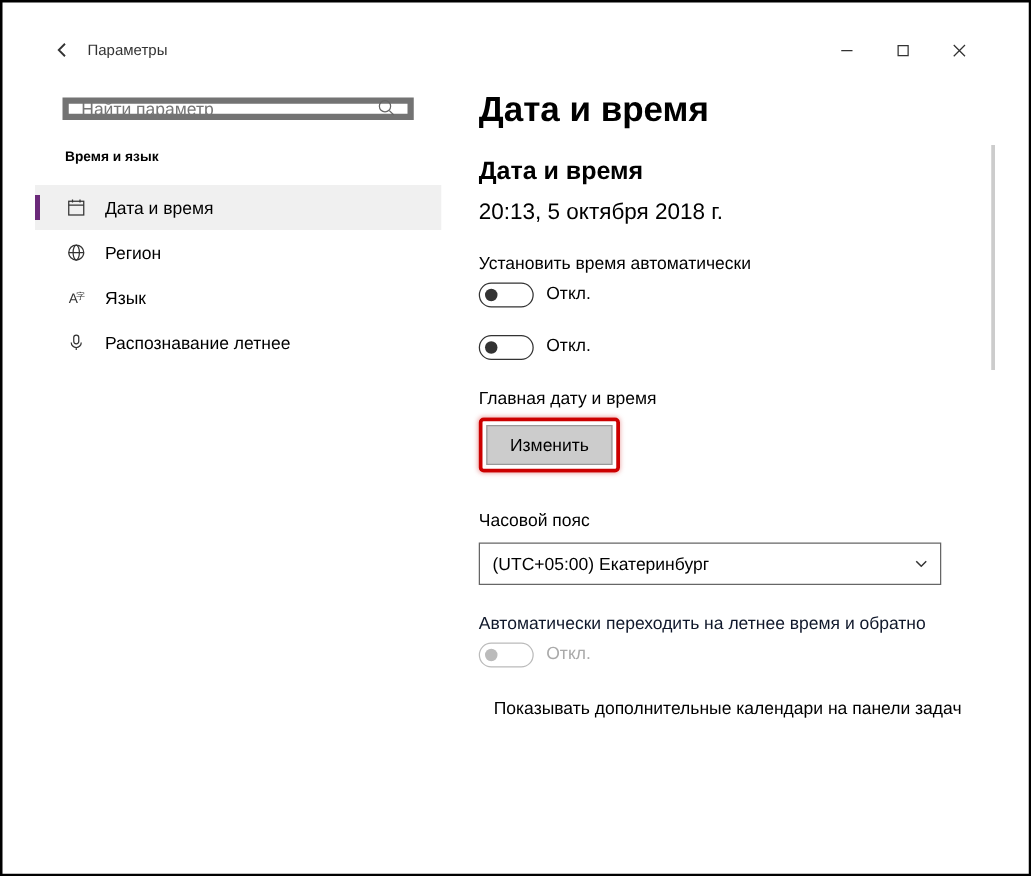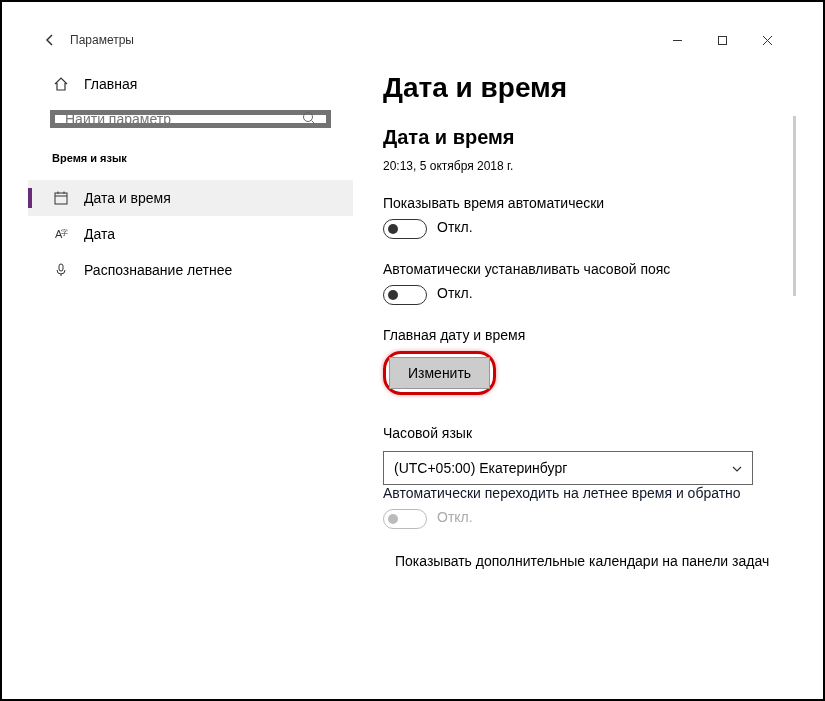--- a/index.html
+++ b/index.html
@@ -19,33 +19,33 @@
 .search-box input { flex:1; border:none; outline:none; font-size:14px; background:transparent; }
 .search-box .sicon { font-size:13px; color:#666; }
 .section-title { font-size:11px; font-weight:600; padding:8px 24px 16px 24px; }
 .nav-item { display:flex; align-items:center; gap:14px; padding:10px 24px; font-size:14px; position:relative; cursor:default; }
 .nav-item .icon { width:18px; display:flex; justify-content:center; font-size:15px; }
 .nav-item.active::before { content:""; position:absolute; left:0; top:8px; bottom:8px; width:4px; background:#6b2a7a; }
 .nav-item.active { background:#f0f0f0; }
 .main { flex:1; padding:16px 8px 0 30px; overflow-y:auto; position:relative; }
 .main h1 { font-size:28px; font-weight:600; margin-bottom:22px; }
 .main h2 { font-size:20px; font-weight:600; margin-bottom:10px; }
-.datetime { font-size:12px; margin-bottom:22px; }
+.datetime { font-size:18px; margin-bottom:22px; }
 .setting-label { font-size:14px; margin-bottom:8px; }
 .toggle-row { display:flex; align-items:flex-start; gap:10px; margin-bottom:22px; }
 .toggle { width:44px; height:20px; border:1px solid #333; border-radius:10px; position:relative; background:#fff; }
 .toggle .knob { width:10px; height:10px; border-radius:50%; background:#333; position:absolute; left:4px; top:4px; }
 .toggle.disabled { border-color:#bbb; }
 .toggle.disabled .knob { background:#bbb; }
 .toggle-text { font-size:14px; }
 .toggle-text.disabled-text { color:#aaa; }
-.highlight-wrap { display:inline-block; border:3px solid #c00; border-radius:18px; padding:3px; margin-bottom:26px; box-shadow:0 0 4px rgba(200,0,0,.4); }
+.highlight-wrap { display:inline-block; border:3px solid #c00; border-radius:4px; padding:3px; margin-bottom:26px; box-shadow:0 0 4px rgba(200,0,0,.4); }
 .change-btn { padding:7px 18px; background:#ccc; border:1px solid #999; font-size:14px; }
 .sub-h { font-size:14px; margin-bottom:10px; margin-top:4px; }
-.dropdown { border:1px solid #666; padding:8px 10px; font-size:14px; display:flex; align-items:center; justify-content:space-between; width:370px; }
+.dropdown { border:1px solid #666; padding:8px 10px; font-size:14px; display:flex; align-items:center; justify-content:space-between; width:370px; margin-bottom:22px; }
 .chev { font-size:10px; }
 .disabled-label { color:#0f172a; font-size:14px; margin-bottom:8px; }
 .last-label { font-size:14px; line-height:1.5;margin-left:12px; }
 .scroll-ind { position:absolute; right:2px; top:60px; width:3px; height:180px; background:#ccc; }
 </style>
 </head>
 <body>
 
 <div class="window">
   <div class="inner">
@@ -70,28 +70,20 @@
         <div class="win-btn">
           <svg width="11" height="11">
               <path d="M1 1 L10 10 M10 1 L1 10" stroke="#333" stroke-width="1"></path>
             </svg>
         </div>
       </div>
     </div>
 
     <div class="content">
       <div class="sidebar">
-        <div class="home-row">
-          <span class="icon">
-            <svg width="16" height="16" viewBox="0 0 16 16">
-                <path d="M2 8 L8 2 L14 8 M4 7 V14 H12 V7" stroke="#333" stroke-width="1.2" fill="none"></path>
-              </svg>
-          </span>
-          <span>Главная</span>
-        </div>
         <div class="search-box">
           <input type="text" placeholder="Найти параметр" style="">
           <span class="sicon">
             <svg width="14" height="14" viewBox="0 0 14 14">
                 <circle cx="6" cy="6" r="4.5" stroke="#666" stroke-width="1" fill="none"></circle>
                 <line x1="9.5" y1="9.5" x2="13" y2="13" stroke="#666" stroke-width="1"></line>
               </svg>
           </span>
         </div>
         <div class="section-title">Время и язык</div>
@@ -103,65 +95,74 @@
                 <line x1="2" y1="6" x2="14" y2="6" stroke="#333"></line>
                 <line x1="5" y1="1.5" x2="5" y2="4" stroke="#333"></line>
                 <line x1="11" y1="1.5" x2="11" y2="4" stroke="#333"></line>
               </svg>
           </span>
           <span>Дата и время</span>
         </div>
         <div class="nav-item">
           <span class="icon">
             <svg width="16" height="16" viewBox="0 0 16 16">
+                <circle cx="8" cy="8" r="6" stroke="#333" fill="none"></circle>
+                <ellipse cx="8" cy="8" rx="2.5" ry="6" stroke="#333" fill="none"></ellipse>
+                <line x1="2" y1="8" x2="14" y2="8" stroke="#333"></line>
+              </svg>
+          </span>
+          <span>Регион</span>
+        </div>
+        <div class="nav-item">
+          <span class="icon">
+            <svg width="16" height="16" viewBox="0 0 16 16">
                 <text x="2" y="12" font-size="11" fill="#333">A</text>
                 <text x="8" y="9" font-size="7" fill="#333">字</text>
               </svg>
           </span>
-          <span>Дата</span>
+          <span>Язык</span>
         </div>
         <div class="nav-item">
           <span class="icon">
             <svg width="16" height="16" viewBox="0 0 16 16">
                 <rect x="6" y="2" width="4" height="7" rx="2" stroke="#333" fill="none"></rect>
                 <path d="M4 8 A4 4 0 0 0 12 8 M8 12 V14" stroke="#333" fill="none"></path>
               </svg>
           </span>
           <span>Распознавание летнее</span>
         </div>
       </div>
 
       <div class="main">
         <div class="scroll-ind"></div>
         <h1>Дата и время</h1>
         <h2>Дата и время</h2>
         <div class="datetime">20:13, 5 октября 2018 г.</div>
 
-        <div class="setting-label">Показывать время автоматически</div>
+        <div class="setting-label">Установить время автоматически</div>
         <div class="toggle-row">
           <div class="toggle">
               <div class="knob"></div>
             </div>
           <span class="toggle-text">Откл.</span>
         </div>
 
-        <div class="setting-label">Автоматически устанавливать часовой пояс</div>
         <div class="toggle-row">
           <div class="toggle">
               <div class="knob"></div>
             </div>
           <span class="toggle-text">Откл.</span>
         </div>
 
         <div class="setting-label">Главная дату и время</div>
         <div class="highlight-wrap">
           <button class="change-btn">Изменить</button>
         </div>
 
-        <div class="sub-h">Часовой язык</div>
+        <div class="sub-h">Часовой пояс</div>
         <div class="dropdown">
           <span>(UTC+05:00) Екатеринбург</span>
           <span class="chev">
             <svg width="10" height="6" viewBox="0 0 10 6">
                 <path d="M1 1 L5 5 L9 1" stroke="#333" stroke-width="1.2" fill="none"></path>
               </svg>
           </span>
         </div>
 
         <div class="disabled-label">Автоматически переходить на летнее время и обратно</div>

